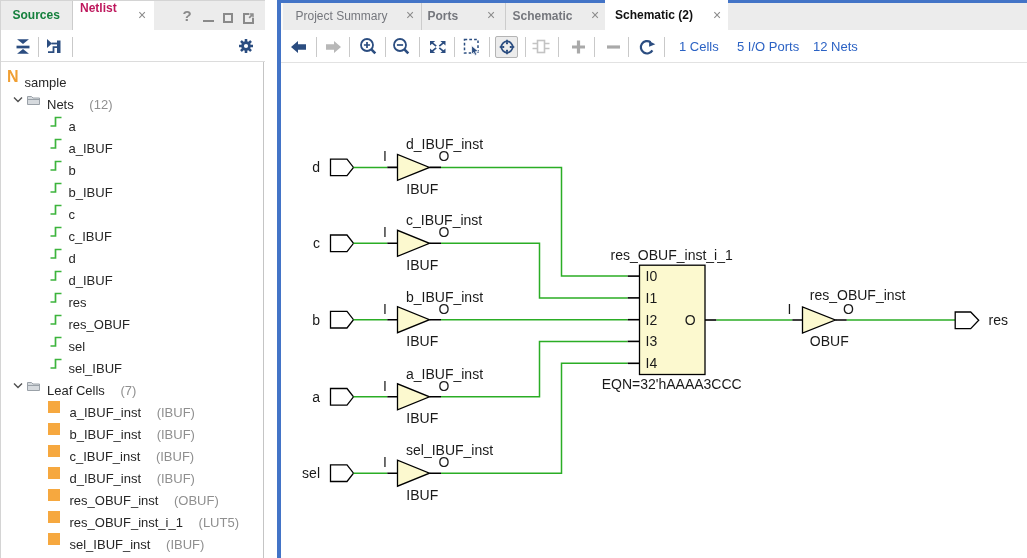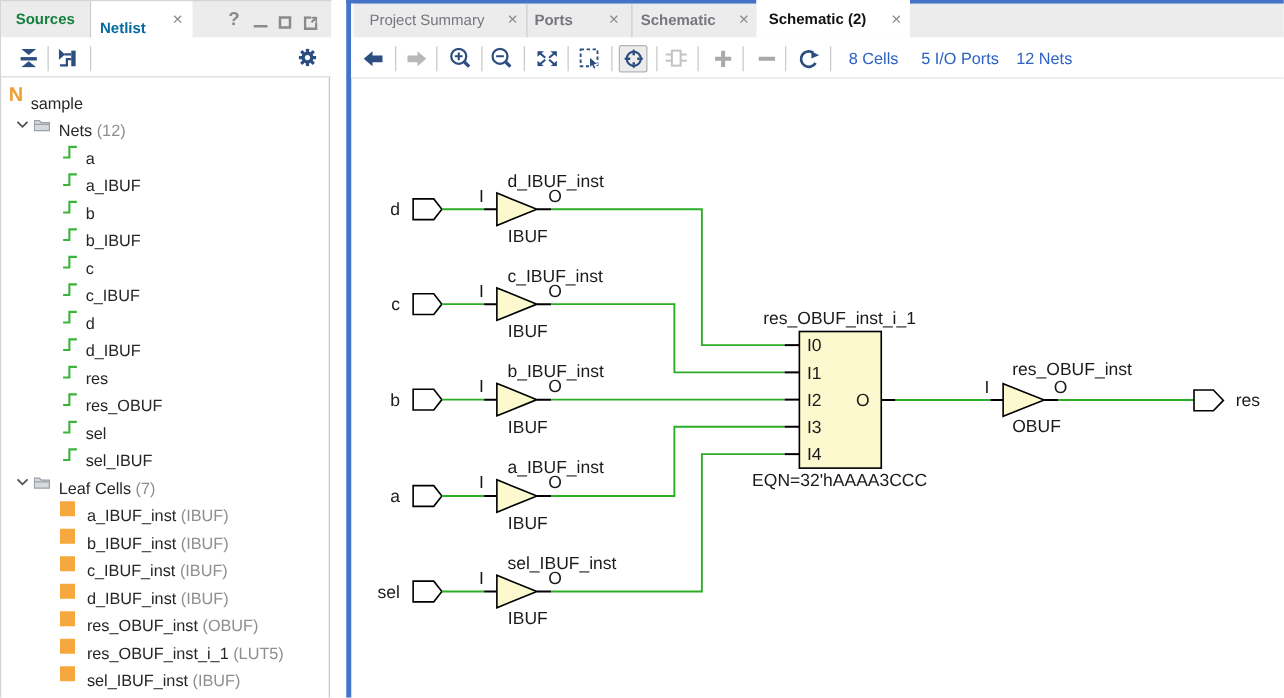--- a/index.html
+++ b/index.html
@@ -1,30 +1,30 @@
 <!DOCTYPE html>
 <html><head><meta charset="utf-8"><style>
 * { margin:0; padding:0; box-sizing:border-box; }
 body { width:1027px; height:558px; position:relative; overflow:hidden; background:#fff;
        font-family:"Liberation Sans", sans-serif; }
 .trow { position:absolute; left:0; width:262px; height:22px; font-size:13px; }
 .tt { position:absolute; top:9px; color:#262626; white-space:nowrap; }
-.gr { color:#8f8f8f; }
+.gr { color:#8f8f8f;margin-left:12px; }
 .blu { position:absolute; top:39px; font-size:13px; color:#2b62c4; }
 .tabx { color:#8b8b8b; font-weight:normal; }
 </style></head>
 <body>
 
 <div style="position:absolute;left:0;top:0;width:264px;height:558px;background:#fff;border-left:1px solid #d4d4d4">
 
   <div style="position:absolute;left:0;top:0;width:264px;height:30px;background:#ececec;border-top:1px solid #d4d4d4">
     <span style="position:absolute;left:11.5px;top:7px;font-size:12px;font-weight:bold;color:#15803d">Sources</span>
     <div style="position:absolute;left:71px;top:0;width:1px;height:30px;background:#cccccc"></div>
     <div style="position:absolute;left:72px;top:0;width:81px;height:30px;background:#ffffff"></div>
-    <span style="position:absolute;left:79px;top:14px;font-size:12px;font-weight:bold;color:#0369a1">Netlist</span>
+    <span style="position:absolute;left:79px;top:0;font-size:12px;font-weight:bold;color:#be185d">Netlist</span>
     <span style="position:absolute;left:137px;top:6px;font-size:14px;color:#8b8b8b">×</span>
     <span style="position:absolute;left:181.5px;top:6px;font-size:15px;font-weight:bold;color:#8a8a8a">?</span>
     <div style="position:absolute;left:202px;top:19.2px;width:10.5px;height:2.3px;background:#8a8a8a"></div>
     <div style="position:absolute;left:222px;top:12px;width:10.2px;height:10.2px;border:2px solid #8a8a8a"></div>
     <svg width="11" height="11" style="position:absolute;left:242px;top:12px">
         <path d="M6 1 H1 V10 H10 V5" stroke="#8a8a8a" stroke-width="2" fill="none"></path>
         <path d="M6.2 4.8 L9.6 1.4" stroke="#8a8a8a" stroke-width="1.7"></path>
         <path d="M6.5 1 h3.5 v3.5" stroke="#8a8a8a" stroke-width="1.4" fill="none"></path>
       </svg>
   </div>
@@ -275,21 +275,21 @@
 <div style="position:absolute;left:594px;top:37px;width:1px;height:20px;background:#c9c9c9"></div>
 <svg width="17" height="16" style="position:absolute;left:605px;top:38.5px" viewBox="0 0 17 16">
     <path d="M2 8 H15" stroke="#a9a9a9" stroke-width="3.2"></path>
   </svg>
 <div style="position:absolute;left:628px;top:37px;width:1px;height:20px;background:#c9c9c9"></div>
 <svg width="18" height="18" style="position:absolute;left:639px;top:38px" viewBox="0 0 18 18">
     <path d="M11.6 4.2 A6.2 6.2 0 1 0 13.4 12.4" fill="none" stroke="#2b4d80" stroke-width="2.2"></path>
     <polygon points="10.1,3.0 16.3,6.2 10.1,8.7" fill="#2b4d80"></polygon>
   </svg>
 <div style="position:absolute;left:664px;top:37px;width:1px;height:20px;background:#c9c9c9"></div>
-<span class="blu" style="left:679px">8 Cells</span>
+<span class="blu" style="left:679px">1 Cells</span>
 <span class="blu" style="left:737px">5 I/O Ports</span>
 <span class="blu" style="left:813px">12 Nets</span>
 
 <svg style="position:absolute;left:277px;top:63px" width="750" height="495" viewBox="277 63 750 495" font-family="Liberation Sans, sans-serif" font-size="14px" fill="#1a1a1a">
 <text x="320" y="172.4" text-anchor="end">d</text>
 <polygon points="330.5,159.1 347,159.1 353.5,167.4 347,175.70000000000002 330.5,175.70000000000002" fill="#fff" stroke="#000" stroke-width="1.3"></polygon>
 <path d="M353.5 167.4 H387.3" stroke="#2bad25" stroke-width="1.5" fill="none"></path>
 <path d="M387.3 167.4 H397.5 M429.5 167.4 H441" stroke="#000" stroke-width="1.6" fill="none"></path>
 <polygon points="397.5,154.4 397.5,180.4 429.5,167.4" fill="#fcf9cf" stroke="#000" stroke-width="1.3"></polygon>
 <text x="387" y="161.4" text-anchor="end">I</text>

